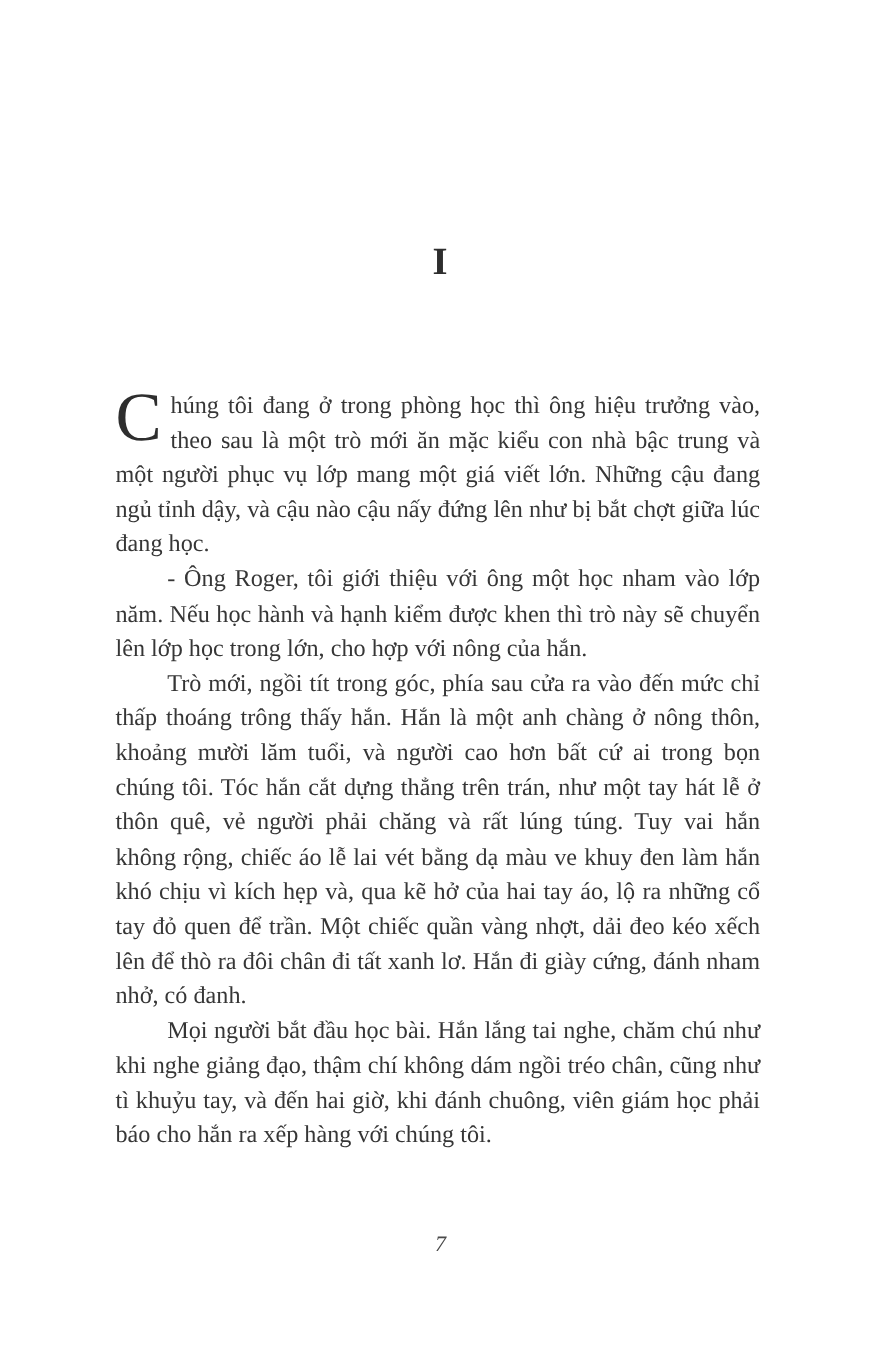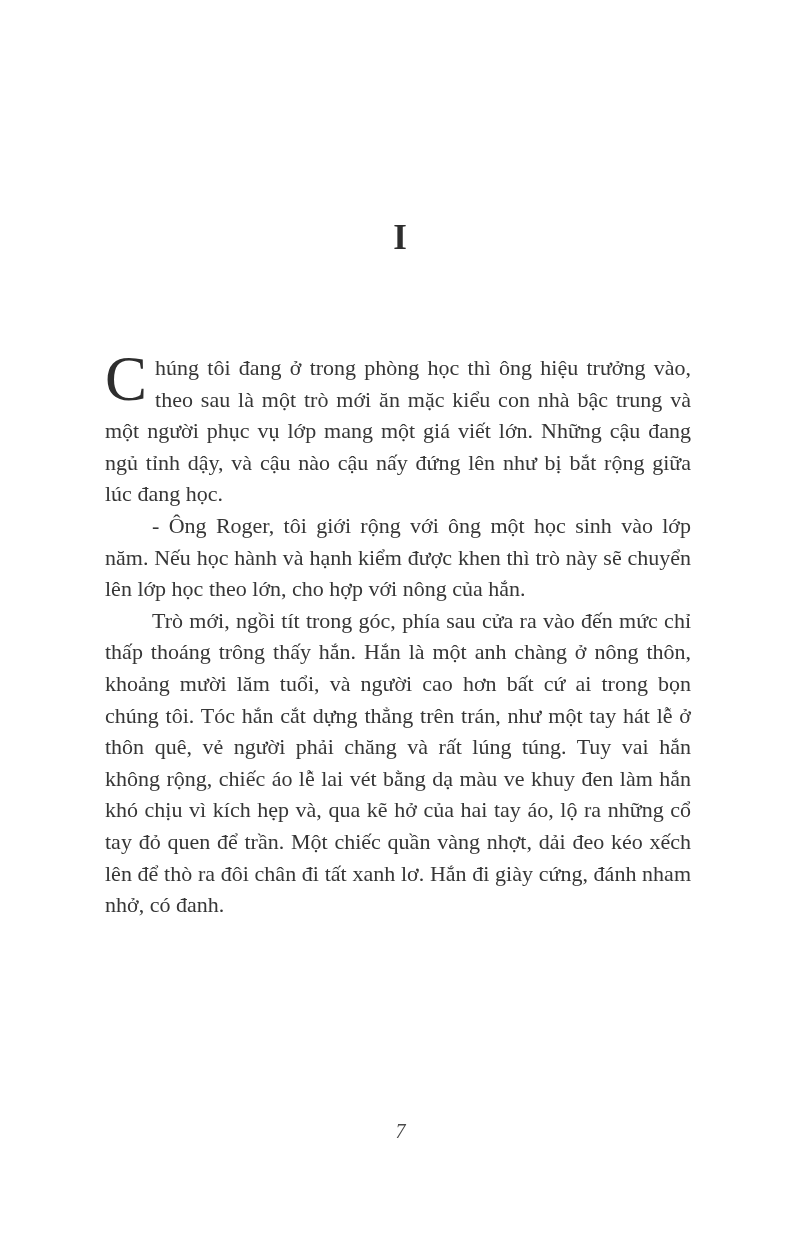--- a/index.html
+++ b/index.html
@@ -67,25 +67,26 @@
 </style>
 </head>
 <body>
 
 <div class="page">
 
   <h1 class="chapter">I</h1>
 
   <div class="body-text">
 
-    <p><span class="dropcap">C</span><span>húng tôi đang ở trong phòng học thì ông hiệu trưởng vào, theo sau là một </span><span class="it">trò mới</span><span> ăn mặc kiểu con nhà bậc trung và một người phục vụ lớp mang một giá viết lớn. Những cậu đang ngủ tỉnh dậy, và cậu nào cậu nấy đứng lên như bị bắt rộng giữa lúc đang học.</span></p>
+    <p><span class="dropcap">C</span><span>húng tôi đang ở trong phòng học thì ông hiệu trưởng vào, theo sau là một </span><span class="it">trò mới</span><span> ăn mặc kiểu con nhà bậc trung và một người phục vụ lớp mang một giá viết lớn. Những cậu đang ngủ tỉnh dậy, và cậu nào cậu nấy đứng lên như bị bắt chợt giữa lúc đang học.</span></p>
 
 
-    <p class="indent"><span>- Ông Roger, tôi giới rộng với ông một học sinh vào lớp năm. Nếu học hành và hạnh kiểm được khen thì trò này sẽ chuyển </span><span class="it">lên lớp học theo lớn</span><span>, cho hợp với nông của hắn.</span></p>
+    <p class="indent"><span>- Ông Roger, tôi giới thiệu với ông một học nham vào lớp năm. Nếu học hành và hạnh kiểm được khen thì trò này sẽ chuyển </span><span class="it">lên lớp học trong lớn</span><span>, cho hợp với nông của hắn.</span></p>
 
     <p class="indent"><span class="it">Trò mới</span><span>, ngồi tít trong góc, phía sau cửa ra vào đến mức chỉ thấp thoáng trông thấy hắn. Hắn là một anh chàng ở nông thôn, khoảng mười lăm tuổi, và người cao hơn bất cứ ai trong bọn chúng tôi. Tóc hắn cắt dựng thẳng trên trán, như một tay hát lễ ở thôn quê, vẻ người phải chăng và rất lúng túng. Tuy vai hắn không rộng, chiếc áo lễ lai vét bằng dạ màu ve khuy đen làm hắn khó chịu vì kích hẹp và, qua kẽ hở của hai tay áo, lộ ra những cổ tay đỏ quen để trần. Một chiếc quần vàng nhợt, dải đeo kéo xếch lên để thò ra đôi chân đi tất xanh lơ. Hắn đi giày cứng, đánh nham nhở, có đanh.</span></p>
 
+    <p class="indent"><span>Mọi người bắt đầu học bài. Hắn lắng tai nghe, chăm chú như khi nghe giảng đạo, thậm chí không dám ngồi tréo chân, cũng như tì khuỷu tay, và đến hai giờ, khi đánh chuông, viên giám học phải báo cho hắn ra xếp hàng với chúng tôi.</span></p>
 
   </div>
 
   <div class="folio">7</div>
 
 </div>
 
 </body></html>

